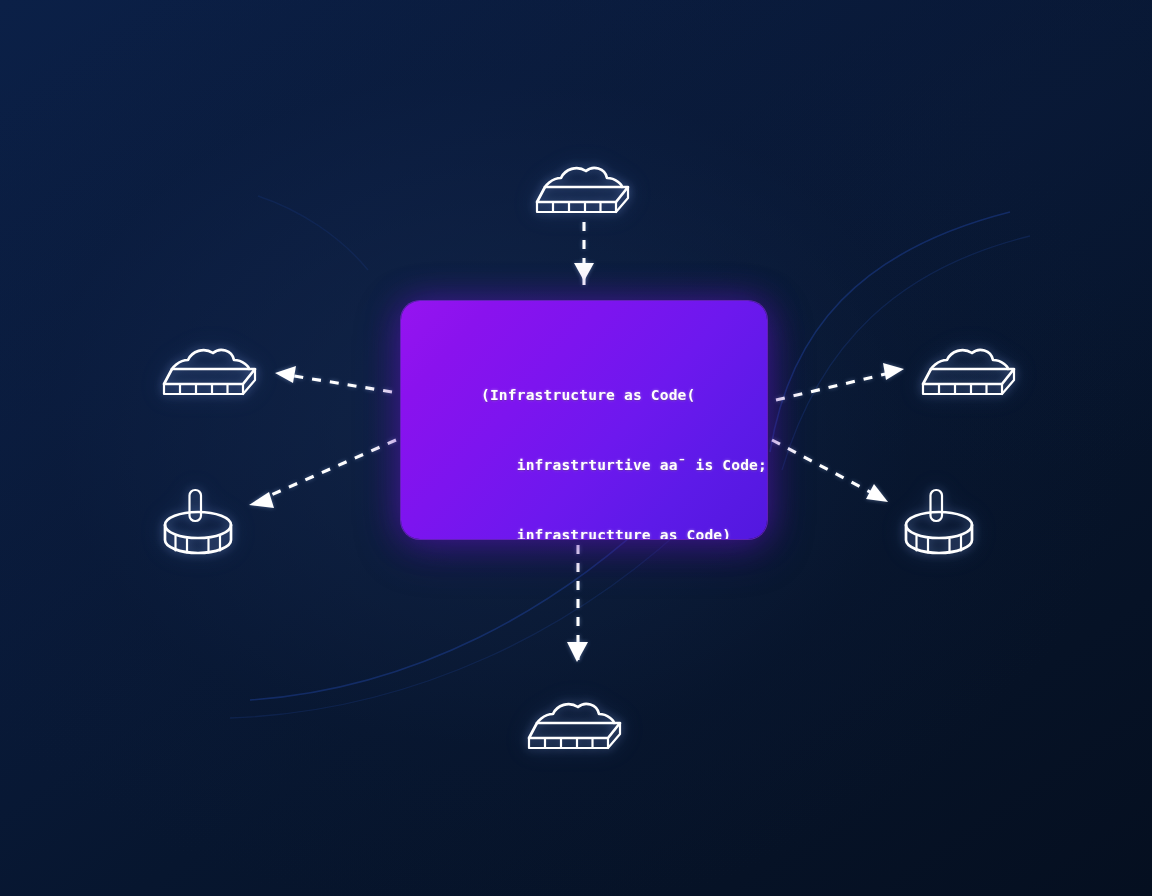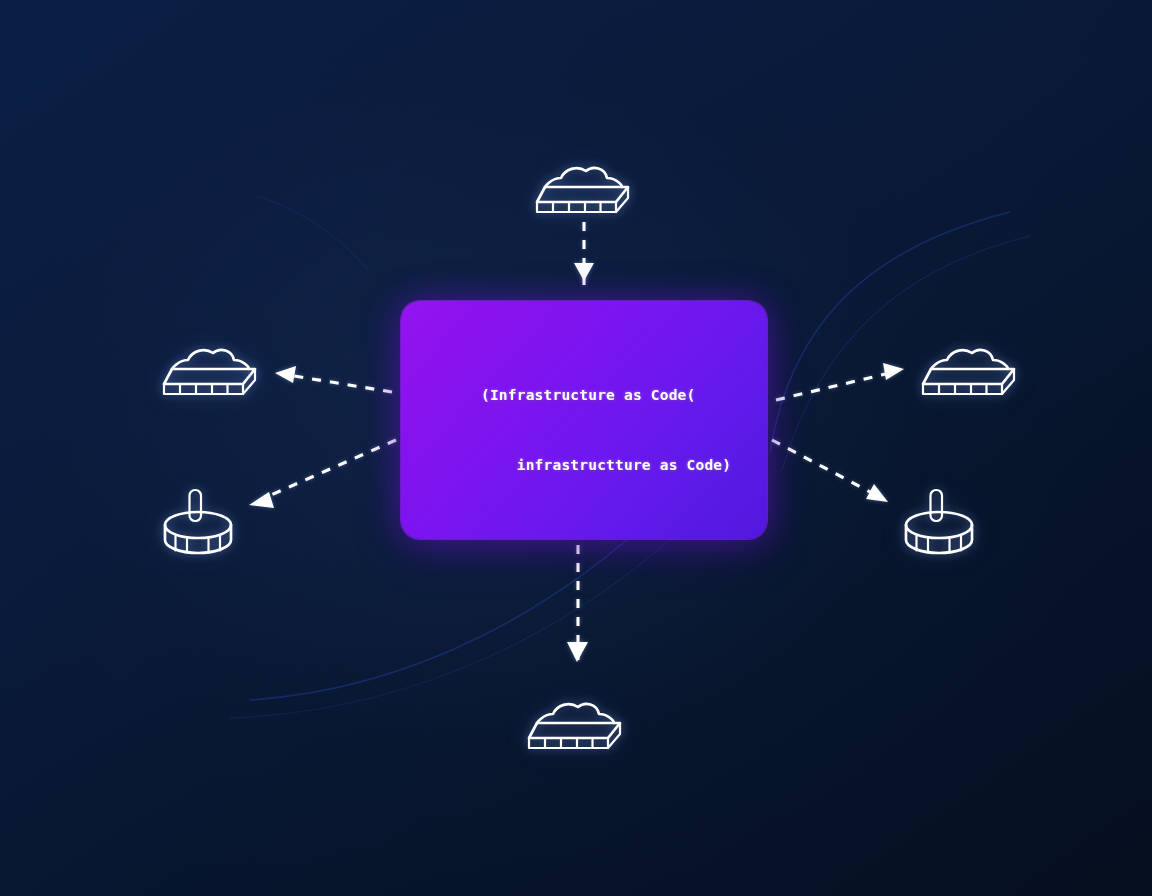--- a/index.html
+++ b/index.html
@@ -139,20 +139,21 @@
 
     <g>
       <path class="dashline" d="M 772 440 L 874 494"></path>
       <polygon class="arrowhead" points="888,502 866,499 874,484"></polygon>
     </g>
   </svg>
 
   <div id="code-card">
     <div id="code-block">
       <span class="ln">(Infrastructure as Code(</span>
+      <span class="ln">    infrastrturtive aa¯ is Code;</span>
       <span class="ln">    infrastructture as Code)</span>
       
       
       
       
     </div>
   </div>
 
   <div class="node" style="left:530px; top:150px; width:108px; height:72px;">
     <svg width="108" height="72" viewBox="0 0 216 144" xmlns="http://www.w3.org/2000/svg">

